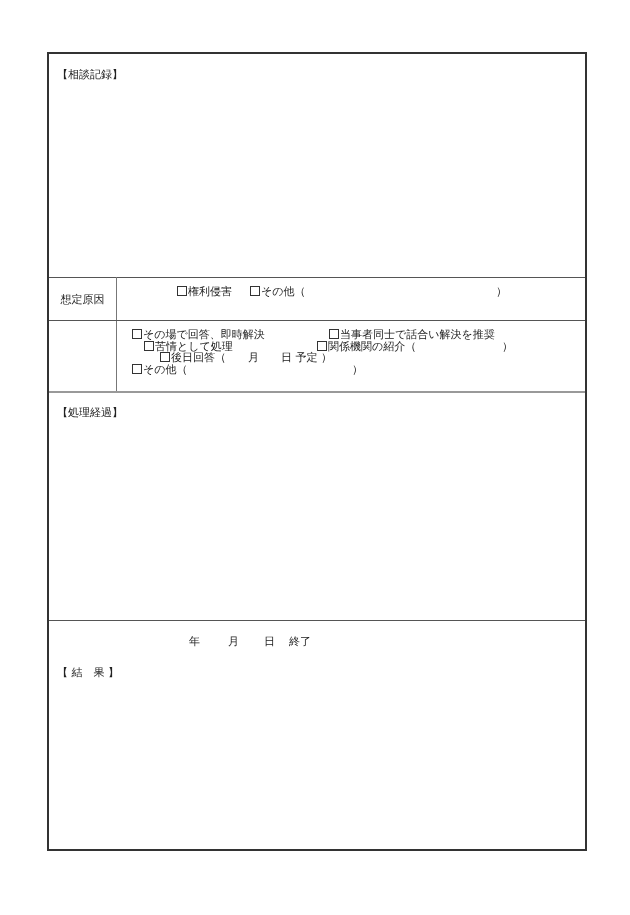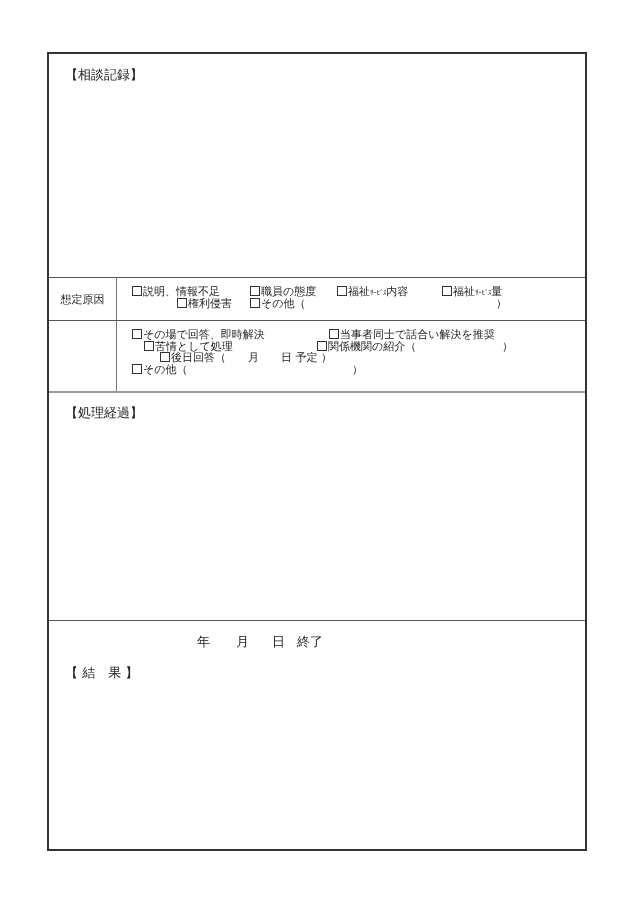--- a/index.html
+++ b/index.html
@@ -9,21 +9,21 @@
       color: #222; overflow: hidden;
     }
     .sheet {
       position: absolute; left: 47px; top: 52px; width: 536px; height: 795px;
       border: 2px solid #333; box-sizing: content-box;
     }
     .hline { position: absolute; left: 0; right: 0; height: 1px; background: #555; }
     .hline.light { background: #999; height: 2px; }
     .vline { position: absolute; width: 1px; background: #777; left: 67px; }
     .label {
-      position: absolute; font-size: 13px; line-height: 14px; white-space: pre; margin-left: 8px;
+      position: absolute; font-size: 11px; line-height: 14px; white-space: pre;
     }
     .cell-label {
       position: absolute; left: 0; width: 67px; font-size: 11px;
       display: flex; align-items: center; justify-content: center; white-space: pre;
     }
     .opts { position: absolute; left: 83px; font-size: 11px; line-height: 11.5px; }
     .row { position: relative; height: 11.5px; white-space: pre; }
     .row span { position: absolute; top: 0; white-space: pre; }
     .box {
       display: inline-block; width: 8px; height: 8px; border: 1px solid #333;
@@ -37,26 +37,20 @@
 <div class="sheet">
 
   <div class="label" style="left:8px; top:14px;">【相談記録】</div>
   <div style="position:absolute;left:0;right:0;top:0;height:223px;"></div>
 
   <div class="hline" style="top:223px;"></div>
 
   <div class="vline" style="top:223px; height:115px;"></div>
   <div class="cell-label" style="top:224px; height:42px;text-align:center;">想定原因</div>
   <div class="opts" style="top:232px; width:440px;">
-    <div class="row">
-      <span style="left:0;"><i class="box"></i><b style="font-weight:normal">説明、情報不足</b></span>
-      <span style="left:118px;"><i class="box"></i><b style="font-weight:normal">職員の態度</b></span>
-      <span style="left:205px;"><i class="box"></i><b style="font-weight:normal">福祉</b><b class="small" style="font-weight:normal">ｻｰﾋﾞｽ</b><b style="font-weight:normal">内容</b></span>
-      <span style="left:310px;"><i class="box"></i><b style="font-weight:normal">福祉</b><b class="small" style="font-weight:normal">ｻｰﾋﾞｽ</b><b style="font-weight:normal">量</b></span>
-    </div>
     <div class="row">
       <span style="left:0;margin-left:45px;"><i class="box"></i><b style="font-weight:normal">権利侵害</b></span>
       <span style="left:118px;"><i class="box"></i><b style="font-weight:normal">その他（</b></span>
       <span style="left:364px;">）</span>
     </div>
   </div>
 
   <div class="hline" style="top:266px;"></div>
 
   <div class="opts" style="top:275px; width:440px;">

